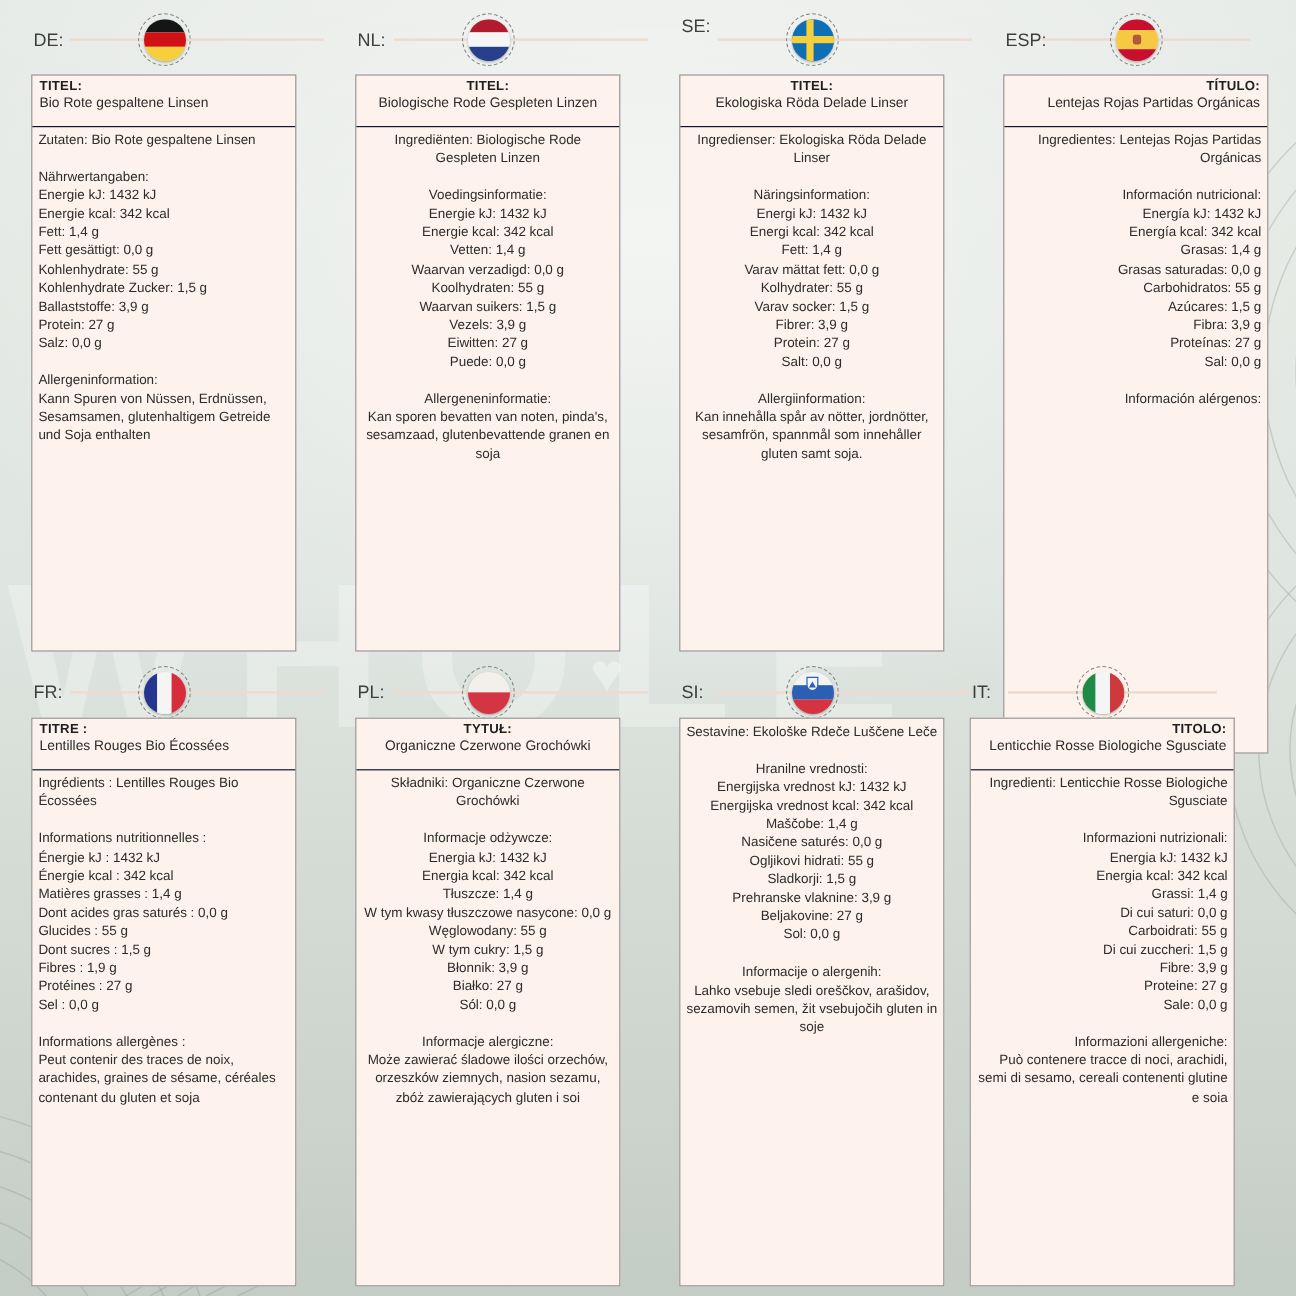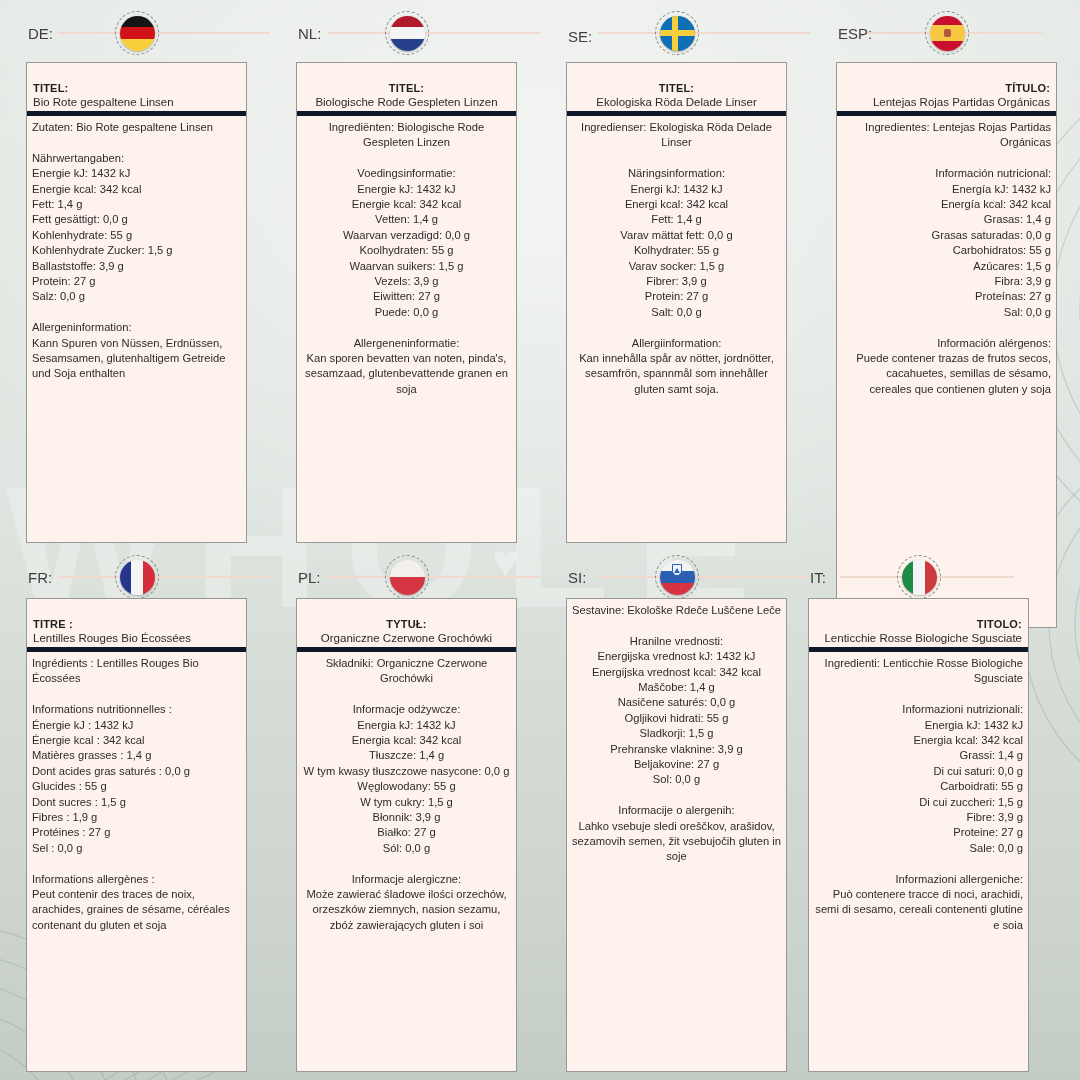--- a/index.html
+++ b/index.html
@@ -27,21 +27,21 @@
   .fh{flex-direction:column}.fv{flex-direction:row}
   .flag>div{flex-grow:1;}
   .crossV{position:absolute;left:37%;top:0;width:17%;height:100%;flex:none !important;}
   .crossH{position:absolute;top:41%;left:0;width:100%;height:18%;flex:none !important;}
   .emblem{position:absolute;left:40%;top:39%;width:7px;height:8px;border-radius:2px;flex:none !important;opacity:.9;}
   .shield{position:absolute;left:50%;top:13%;transform:translateX(-50%);width:10px;height:12px;
           background:#f2f5f9;border:1px solid #2b5fb4;border-radius:0 0 5px 5px;box-sizing:border-box;flex:none !important;}
   .shield:after{content:"";position:absolute;left:1px;top:3px;width:0;height:0;
           border-left:3px solid transparent;border-right:3px solid transparent;border-bottom:5px solid #2b5fb4;}
   .card{position:absolute;left:26px;width:221px;background:#fdf2ec;border:1px solid #979797;box-sizing:border-box;}
-  .tblock{padding:3px 6px 2px;border-bottom:5px solid #0f172a;margin-top:16px;}
+  .tblock{padding:3px 6px 12px;border-bottom:1px solid #0f172a;}
   .tlabel{font-size:11px;font-weight:700;color:#1f1f1f;line-height:13px;letter-spacing:.2px;}
   .tname{font-size:11.5px;color:#2c2c2c;line-height:14px;white-space:nowrap;}
   .body{padding:4px 5px;font-size:11.2px;line-height:15.4px;color:#2c2c2c;}
   .bline{min-height:15.4px;}
   .al{text-align:left}.ac{text-align:center}.ar{text-align:right}
 </style>
 </head>
 <body>
 
 <div id="stage">
@@ -127,21 +127,21 @@
             <div class="bline">Vezels: 3,9 g</div>
             <div class="bline">Eiwitten: 27 g</div>
             <div class="bline">Puede: 0,0 g</div>
             <div class="bline"></div>
             <div class="bline">Allergeneninformatie:</div>
             <div class="bline">Kan sporen bevatten van noten, pinda's, sesamzaad, glutenbevattende granen en soja</div>
           </div>
         </div>
       </div>
       <div class="cell" style="left: 540px; top: 0px;">
-        <div class="lang" style="top: 28px;">SE:</div>
+        <div class="lang" style="top: 14px;">SE:</div>
         <div class="hline" style="top: 32px; width: 212px;"></div>
         <div class="ring" style="top: 11px;">
           <div class="flag fh" style="background: rgb(15, 111, 180);">
             <div class="crossV" style="background: rgb(246, 207, 61);"></div>
             <div class="crossH" style="background: rgb(246, 207, 61);"></div>
           </div>
         </div>
         <div class="card" style="top: 62px; height: 481px;">
           <div class="tblock ac">
             <div class="tlabel">TITEL:</div>
@@ -190,21 +190,20 @@
             <div class="bline">Energía kcal: 342 kcal</div>
             <div class="bline">Grasas: 1,4 g</div>
             <div class="bline">Grasas saturadas: 0,0 g</div>
             <div class="bline">Carbohidratos: 55 g</div>
             <div class="bline">Azúcares: 1,5 g</div>
             <div class="bline">Fibra: 3,9 g</div>
             <div class="bline">Proteínas: 27 g</div>
             <div class="bline">Sal: 0,0 g</div>
             <div class="bline"></div>
             <div class="bline">Información alérgenos:</div>
-            <div class="bline">Puede contener trazas de frutos secos, cacahuetes, semillas de sésamo, cereales que contienen gluten y soja</div>
           </div>
         </div>
       </div>
       <div class="cell" style="left: 0px; top: 540px;">
         <div class="lang" style="top: 29px;">FR:</div>
         <div class="hline" style="top: 36px; width: 212px;"></div>
         <div class="ring" style="top: 15px;">
           <div class="flag fv">
             <div style="background: rgb(38, 54, 143); flex-grow: 1;"></div>
             <div style="background: rgb(245, 245, 245); flex-grow: 1;"></div>

